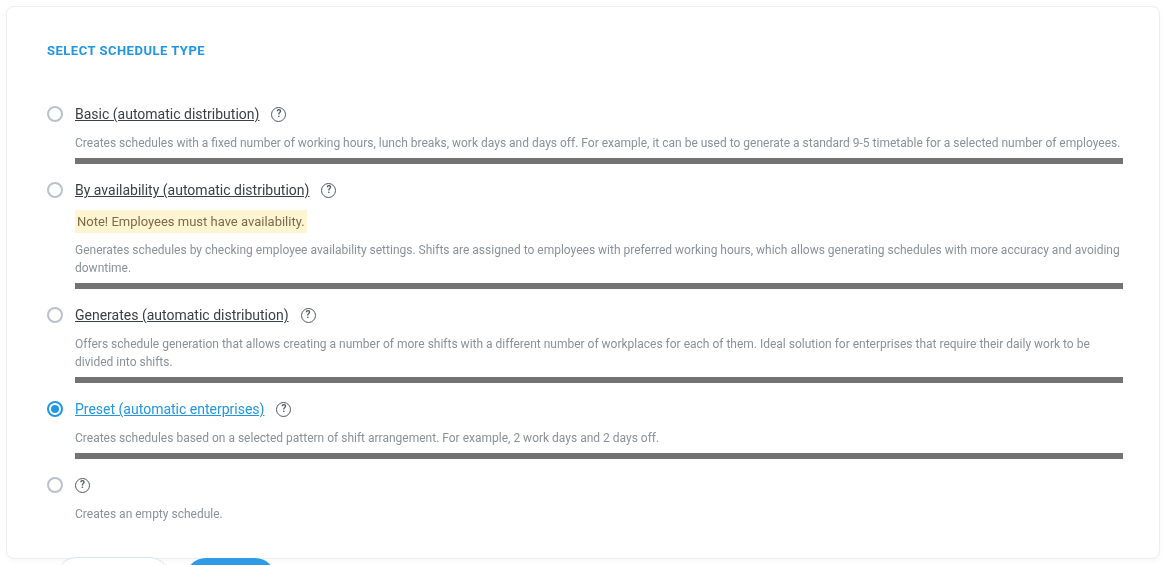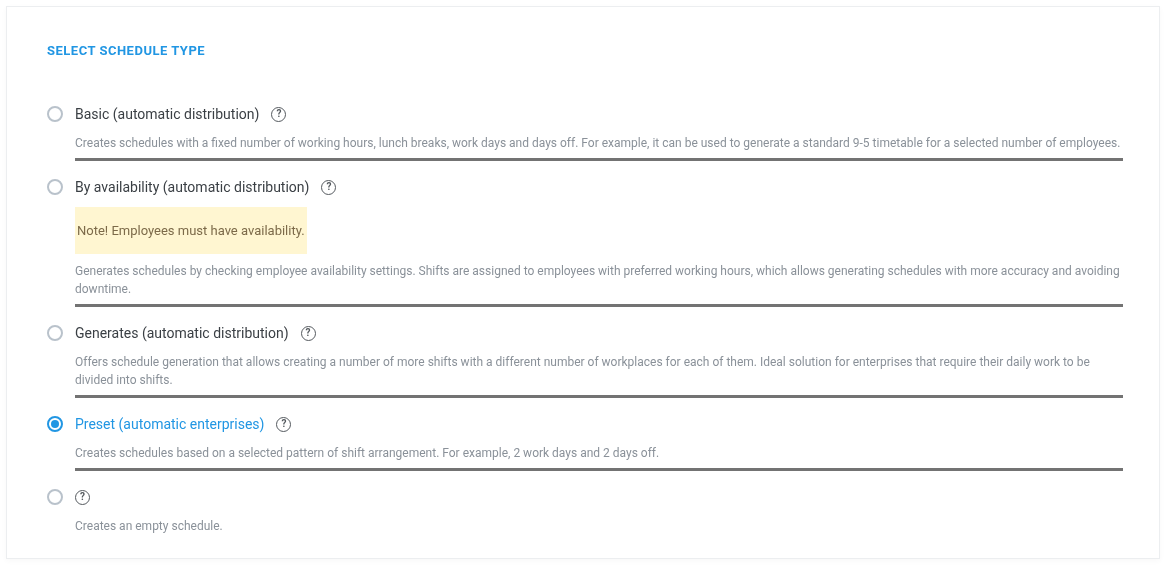--- a/index.html
+++ b/index.html
@@ -6,21 +6,21 @@
     body {
       font-family: -apple-system, BlinkMacSystemFont, "Segoe UI", Roboto, Helvetica, Arial, sans-serif;
       background: #fff;
       padding: 6px;
     }
     .card {
       width: 1154px;
       height: 553px;
       background: #fff;
       border: 1px solid #eceef0;
-      border-radius: 0;
+      border-radius: 8px;
       padding: 36px 36px 30px 40px;
       box-shadow: 0 2px 6px rgba(0,0,0,0.03);
       position: relative;
     }
     .heading {
       color: #2196e3;
       font-size: 13px;
       font-weight: 700;
       letter-spacing: 0.5px;
       text-transform: uppercase;
@@ -52,20 +52,21 @@
       content: "";
       position: absolute;
       top: 2px; left: 2px;
       width: 8px; height: 8px;
       background: #2196e3;
       border-radius: 50%;
     }
     .opt-label {
       font-size: 14px;
       color: #3a3f44;
+      text-decoration: underline;
     }
     .opt-label.selected {
       color: #2196e3;
     }
     .help-icon {
       width: 15px;
       height: 15px;
       border: 1.4px solid #555a5f;
       border-radius: 50%;
       display: inline-flex;
@@ -73,32 +74,32 @@
       justify-content: center;
       font-size: 10px;
       font-weight: 700;
       color: #555a5f;
       line-height: 1;
       flex-shrink: 0;
     }
     .opt-body {
       margin-left: 28px;
       margin-top: 10px;
-      border-bottom: 3px solid #737373;
+      border-bottom: 6px solid #737373;
       padding-bottom: 6px;
     }
     .opt-body.noborder {
       border-bottom: none;
     }
     .note {
       display: inline-block;
       background: #fff6d1;
       color: #7c6a49;
       font-size: 13px;
-      padding: 16px 2px;
+      padding: 4px 2px;
       margin-bottom: 8px;
     }
     .desc {
       font-size: 12px;
       color: #8a9199;
       line-height: 1.5;
     }
     .actions {
       margin-top: 28px;
       display: flex;

